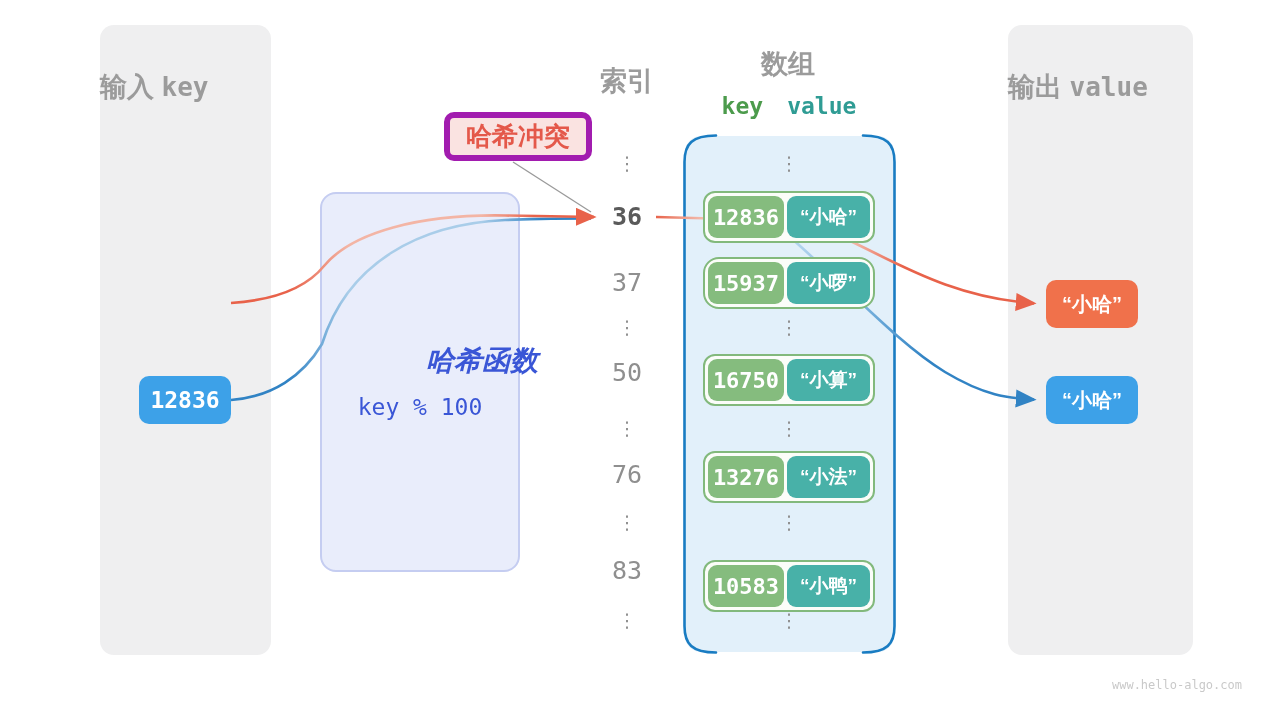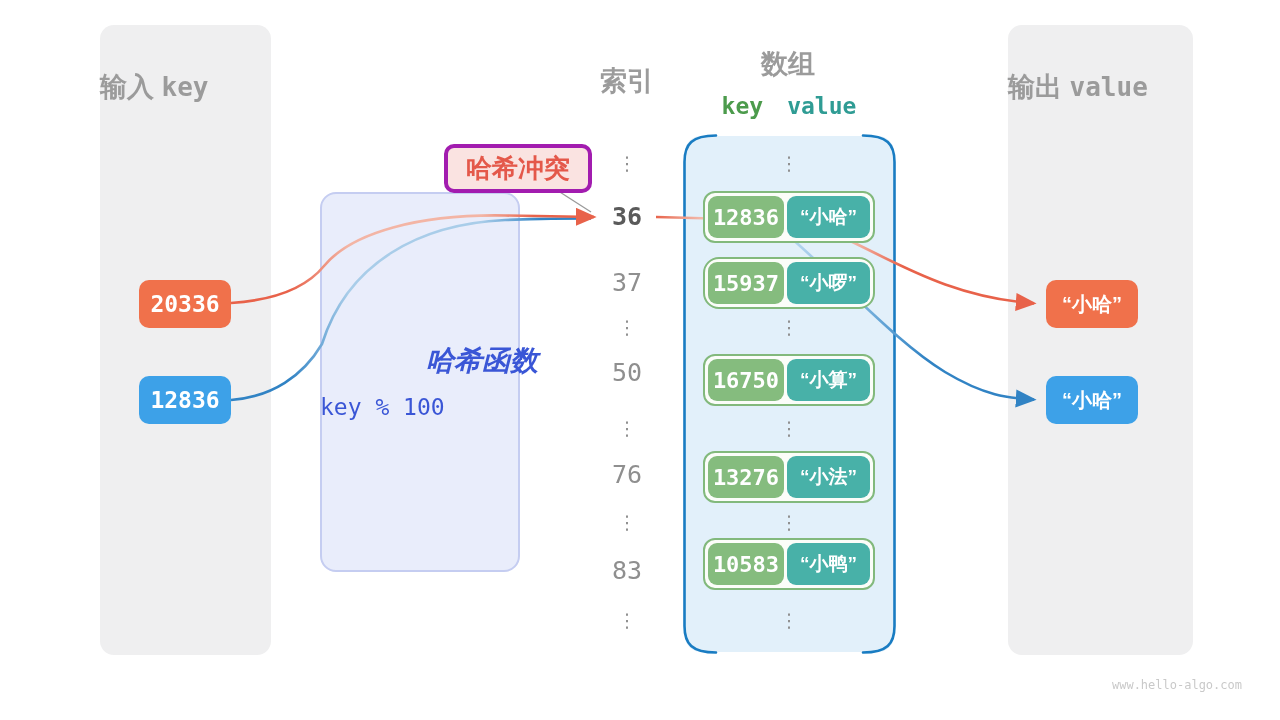--- a/index.html
+++ b/index.html
@@ -26,28 +26,28 @@
   .chip.str{font-size:20px;}
   .chip.orange{background:var(--orange);}
   .chip.blue{background:var(--blue);}
   
   #hash-box{
     left:320px;top:192px;width:200px;height:380px;background:#e9edfb;
     border:2px solid #c5cdf1;border-radius:16px;box-sizing:border-box;z-index:0;
   }
   #hash-title{left:338px;top:342px;width:200px;text-align:right;color:var(--hashText);
     font-size:28px;font-weight:700;z-index:2;font-style:italic;}
-  #hash-formula{left:320px;top:394px;width:200px;text-align:left;color:var(--hashText);
+  #hash-formula{left:320px;top:394px;width:200px;text-align:center;color:var(--hashText);
     font-size:23px;z-index:2;}
   
   #collision{
     left:444px;top:112px;width:148px;height:49px;background:#fae3e1;
-    border:4px solid #a21caf;border-radius:10px;box-sizing:border-box;
+    border:6px solid #a21caf;border-radius:10px;box-sizing:border-box;
     display:flex;align-items:center;justify-content:center;
-    color:var(--collision);font-size:26px;font-weight:700;z-index:2;margin-top:32px;
+    color:var(--collision);font-size:26px;font-weight:700;z-index:2;
   }
   
   .col-header{color:#9b9b9b;font-weight:700;font-size:27px;text-align:center;z-index:2;}
   #kv-header{left:683px;top:93px;width:212px;display:flex;justify-content:center;gap:24px;
     font-weight:700;font-size:23px;z-index:2;}
   #kv-header .k{color:#4c9b4c;}
   #kv-header .v{color:#2f9c94;}
   
   #index-col{left:587px;top:0;width:80px;height:720px;z-index:2;}
   .idx-row{position:absolute;left:0;width:80px;height:30px;text-align:center;
@@ -78,21 +78,21 @@
   .arr-dots:nth-of-type(5){top:472px;}
   .pair{
     position:absolute;left:20px;width:172px;height:52px;box-sizing:border-box;
     background:#fbfdf9;border:2px solid #82b97c;border-radius:12px;
     display:flex;padding:3px;gap:3px;
   }
   .pair:nth-of-type(6){top:58px;}
   .pair:nth-of-type(7){top:124px;border-radius:16px;}
   .pair:nth-of-type(8){top:221px;}
   .pair:nth-of-type(9){top:318px;}
-  .pair:nth-of-type(10){top:405px;}
+  .pair:nth-of-type(10){top:427px;}
   .pair .pk{flex:0 0 76px;background:var(--green);border-radius:9px;color:#fff;
     display:flex;align-items:center;justify-content:center;
     font-family:"DejaVu Sans Mono","Liberation Mono",monospace;font-size:22px;font-weight:700;}
   .pair .pv{flex:1;background:var(--teal);border-radius:9px;color:#fff;
     display:flex;align-items:center;justify-content:center;font-size:19px;font-weight:700;}
   
   #wires{position:absolute;left:0;top:0;width:1280px;height:720px;z-index:1;}
   
   #watermark{right:38px;top:678px;color:#c9c9c9;font-size:12px;z-index:2;}
 </style>
@@ -180,21 +180,20 @@
 
   <div class="abs" id="collision">哈希冲突</div>
 
   <div class="abs col-header" style="left:587px;top:46px;width:80px;margin-top:17px;">索引</div>
   <div class="abs col-header" style="left:748px;top:46px;width:80px;">数组</div>
   <div class="abs mono" id="kv-header">
     <span class="k">key</span>
     <span class="v">value</span>
   </div>
 
-  <div class="chip num orange" style="left:139px;top:280px;">20336</div>
   <div class="chip num blue" style="left:139px;top:376px;">12836</div>
 
   <div class="chip str orange" style="left:1046px;top:280px;">“小哈”</div>
   <div class="chip str blue" style="left:1046px;top:376px;">“小哈”</div>
 
   <div class="abs" id="index-col">
     <div class="idx-row dots">⋮</div>
     <div class="idx-row hl">36</div>
     <div class="idx-row">37</div>
     <div class="idx-row dots">⋮</div>

